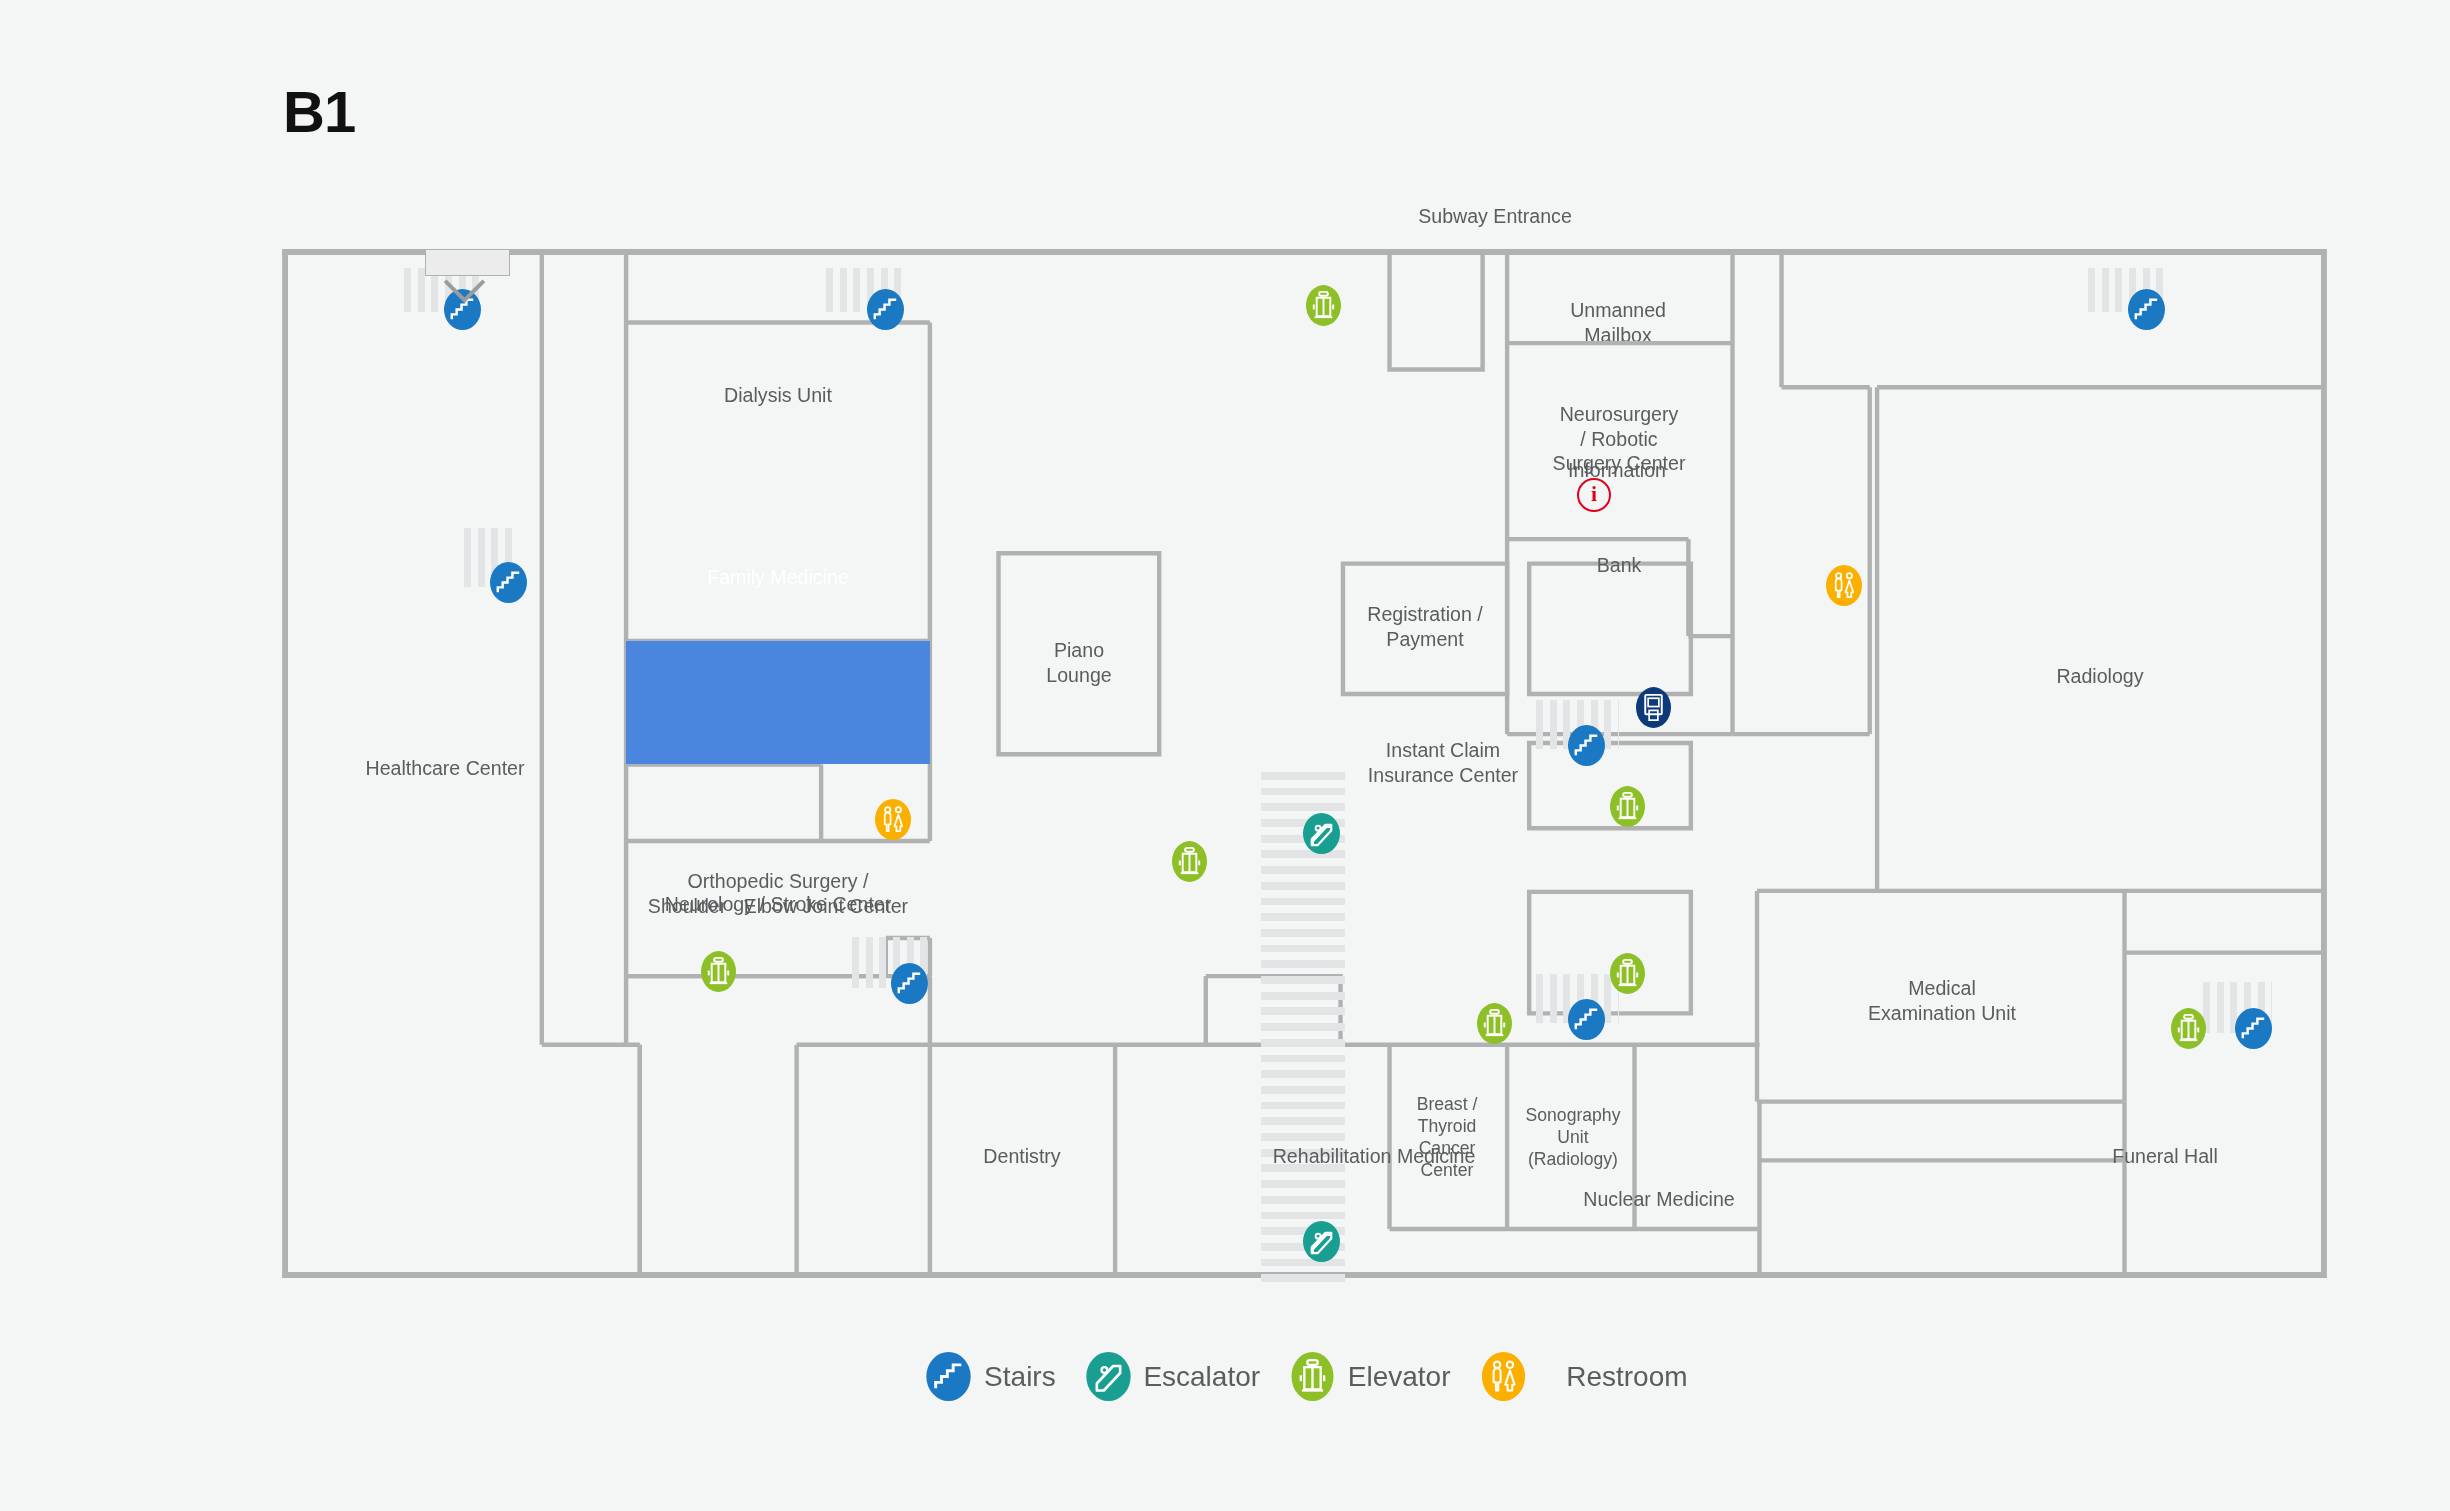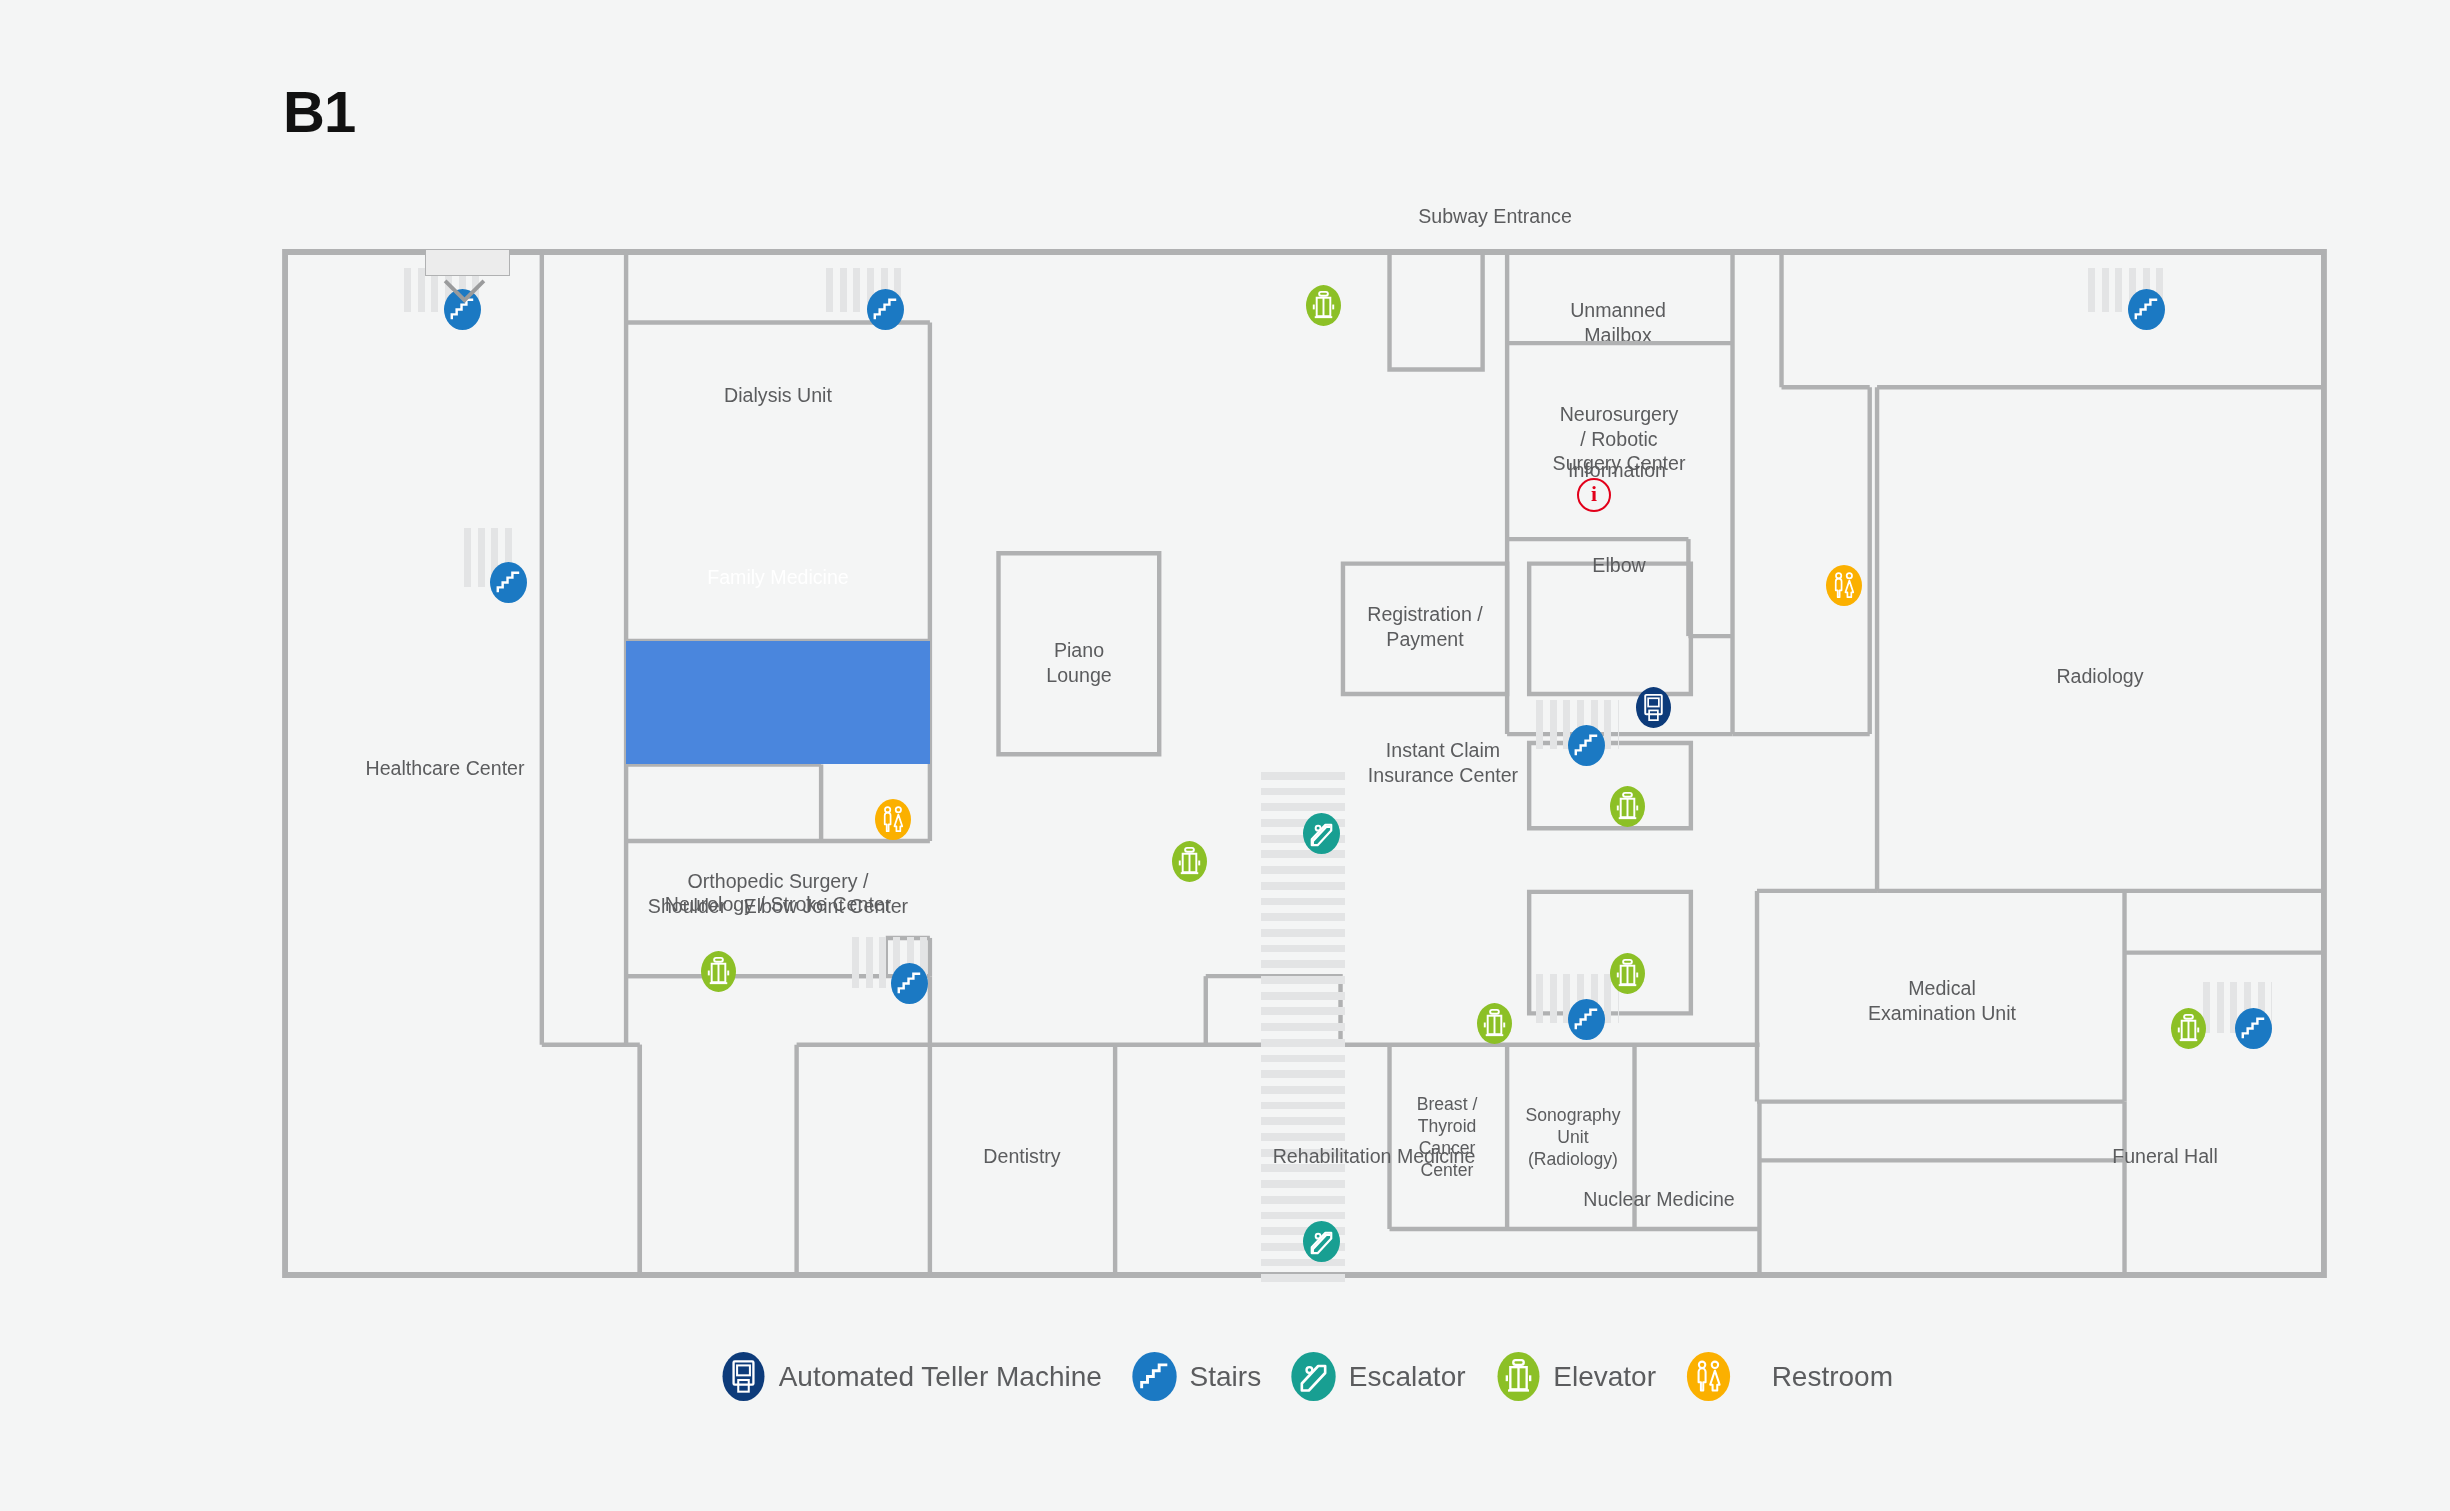--- a/index.html
+++ b/index.html
@@ -391,50 +391,39 @@
   <div class="lbl" style="left:496px;top:655px;">Neurology / Stroke Center</div>
   <div class="lbl" style="left:797px;top:414px;">Piano
 Lounge</div>
   <div class="lbl" style="left:1143px;top:378px;">Registration /
 Payment</div>
   <div class="lbl" style="left:1161px;top:514px;">Instant Claim
 Insurance Center</div>
   <div class="lbl" style="left:1337px;top:190px;">Neurosurgery
 / Robotic
 Surgery Center</div>
-  <div class="lbl" style="left:1337px;top:316px;">Elbow</div>
+  <div class="lbl" style="left:1337px;top:316px;">Bank</div>
   <div class="lbl" style="left:1818px;top:427px;">Radiology</div>
   <div class="lbl" style="left:1660px;top:752px;">Medical
 Examination Unit</div>
   <div class="lbl" style="left:740px;top:907px;">Dentistry</div>
   <div class="lbl" style="left:1092px;top:907px;">Rehabilitation Medicine</div>
   <div class="lbl small" style="left:1165px;top:888px;">Breast /
 Thyroid
 Cancer
 Center</div>
   <div class="lbl small" style="left:1291px;top:888px;">Sonography
 Unit
 (Radiology)</div>
   <div class="lbl" style="left:1377px;top:950px;">Nuclear Medicine</div>
   <div class="lbl" style="left:1883px;top:907px;">Funeral Hall</div>
 </div>
 
 <div id="legend">
 
-  <div class="leg-item">
-    <div class="leg-ico">
-      <svg width="45" height="49" viewBox="0 0 72 84">
-          <ellipse cx="36" cy="42" rx="36" ry="42" fill="#0d3b7a"></ellipse>
-          <rect x="19" y="16" width="34" height="40" rx="2" fill="none" stroke="#fff" stroke-width="4"></rect>
-          <rect x="25" y="23" width="22" height="17" fill="none" stroke="#fff" stroke-width="3.5"></rect>
-          <rect x="27" y="48" width="18" height="20" fill="none" stroke="#fff" stroke-width="3.5"></rect>
-        </svg>
-    </div>
-    <div class="leg-txt">Automated Teller Machine</div>
-  </div>
 
   <div class="leg-item">
     <div class="leg-ico">
       <svg width="45" height="49" viewBox="0 0 76 84">
           <ellipse cx="38" cy="42" rx="38" ry="42" fill="#1b79c3"></ellipse>
           <path d="M16 62 L16 52 L26 52 L26 42 L36 42 L36 32 L46 32 L46 22 L60 22" fill="none" stroke="#fff" stroke-width="5"></path>
         </svg>
     </div>
     <div class="leg-txt">Stairs</div>
   </div>

